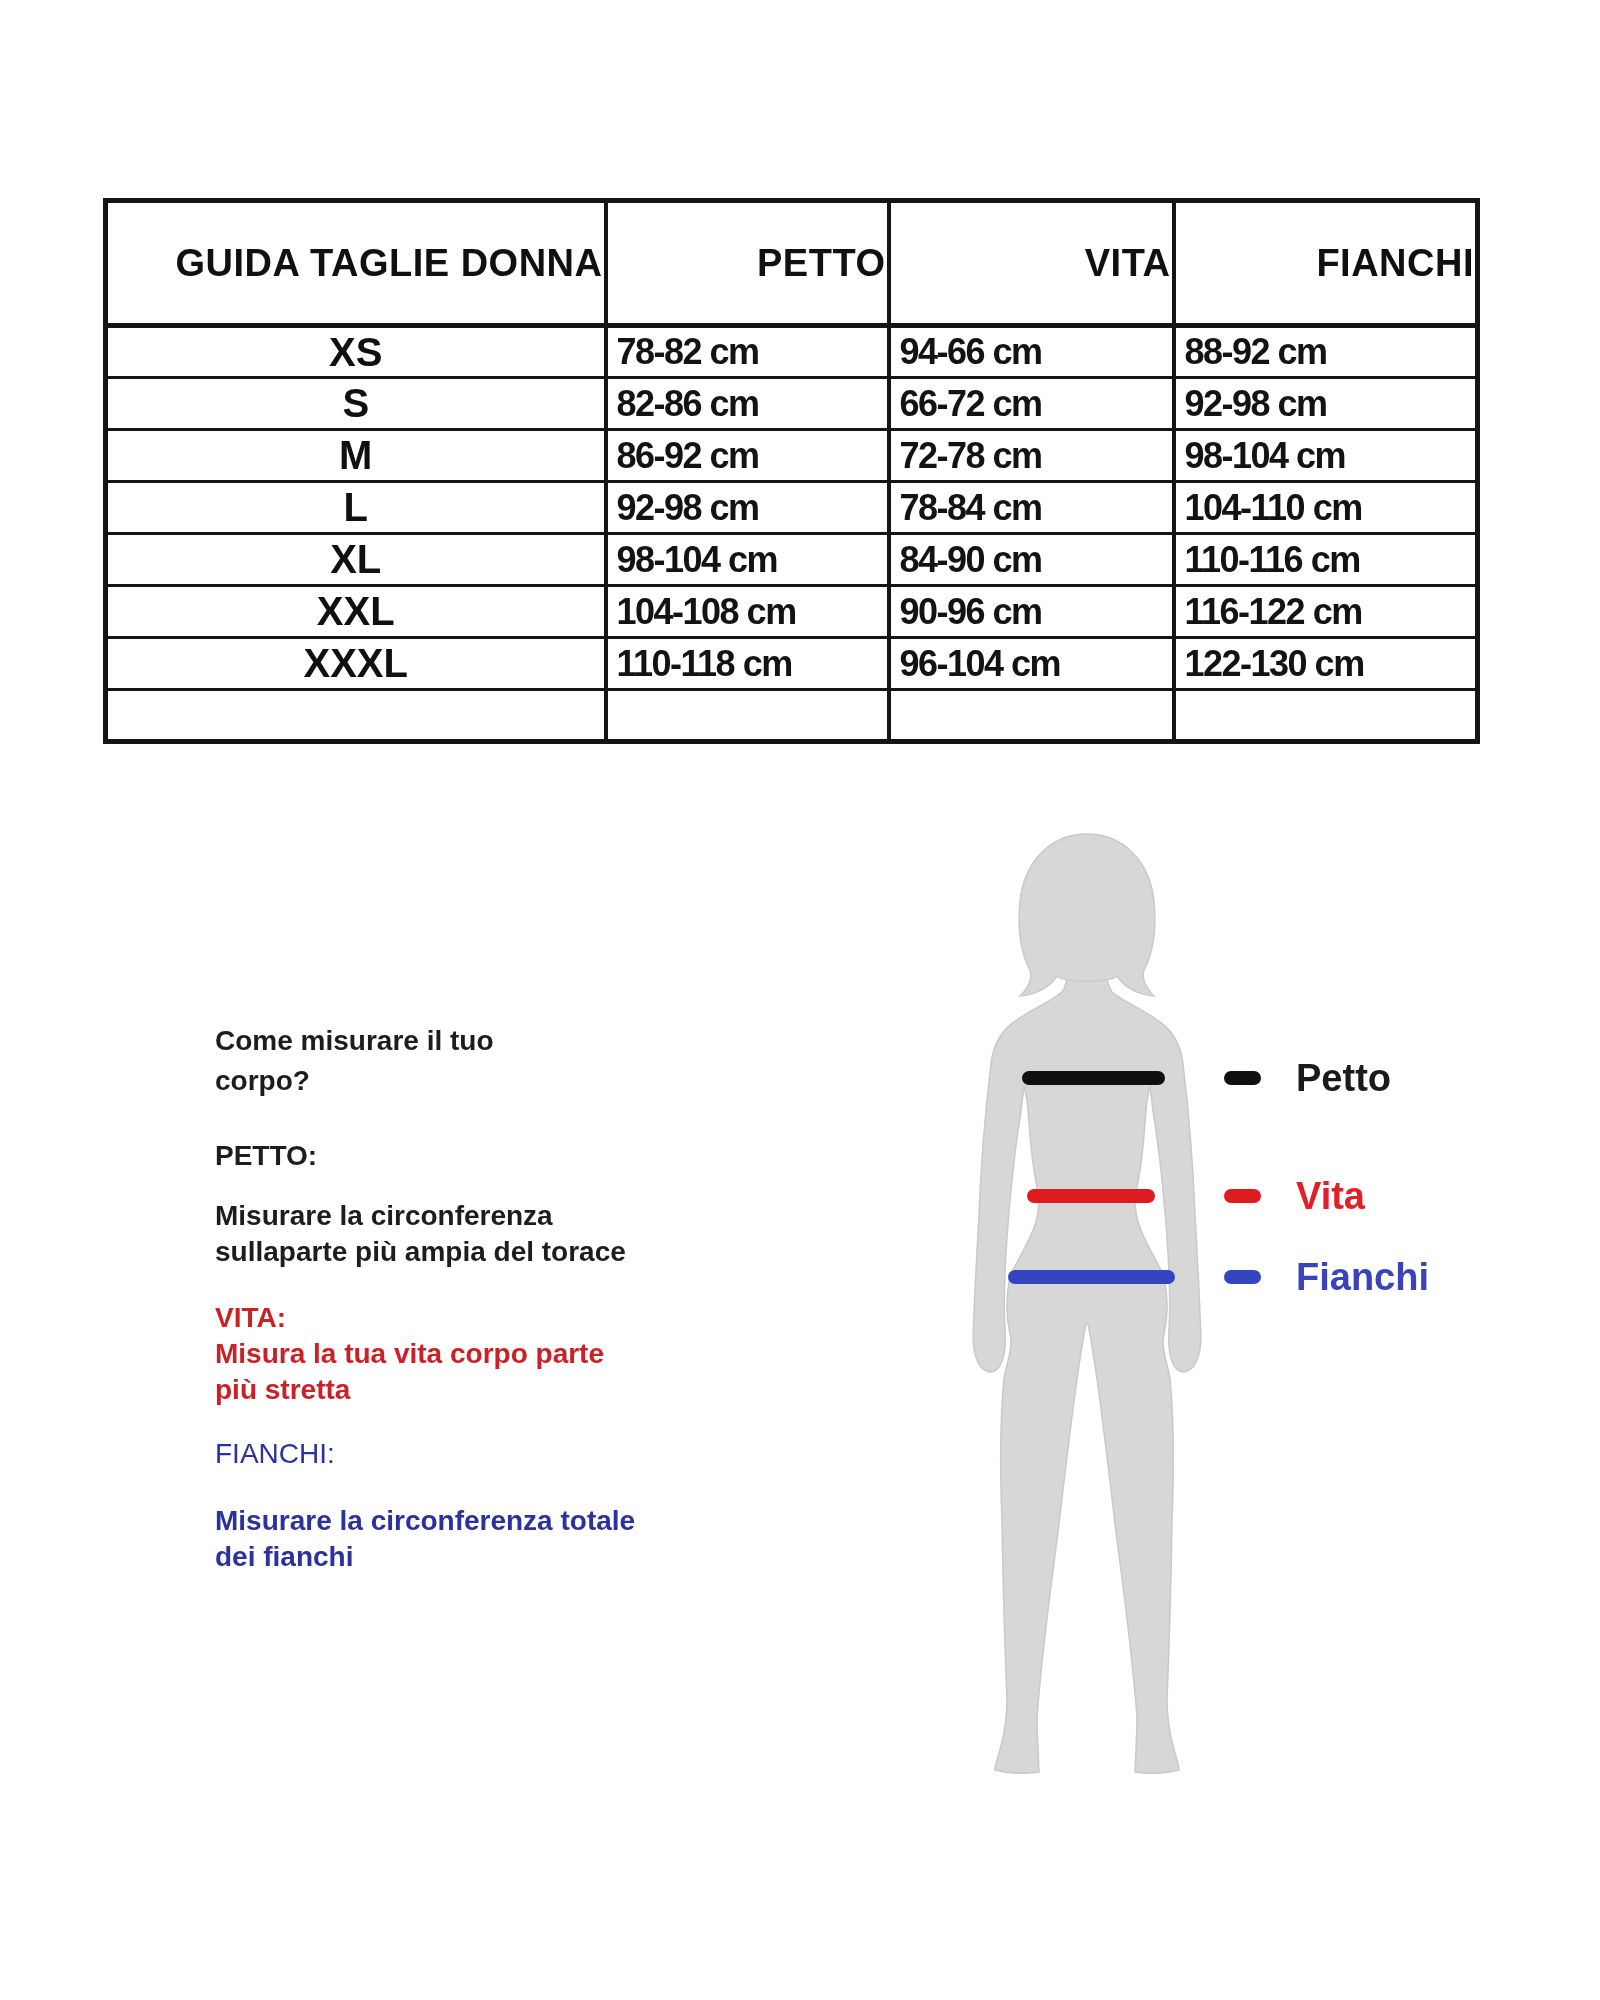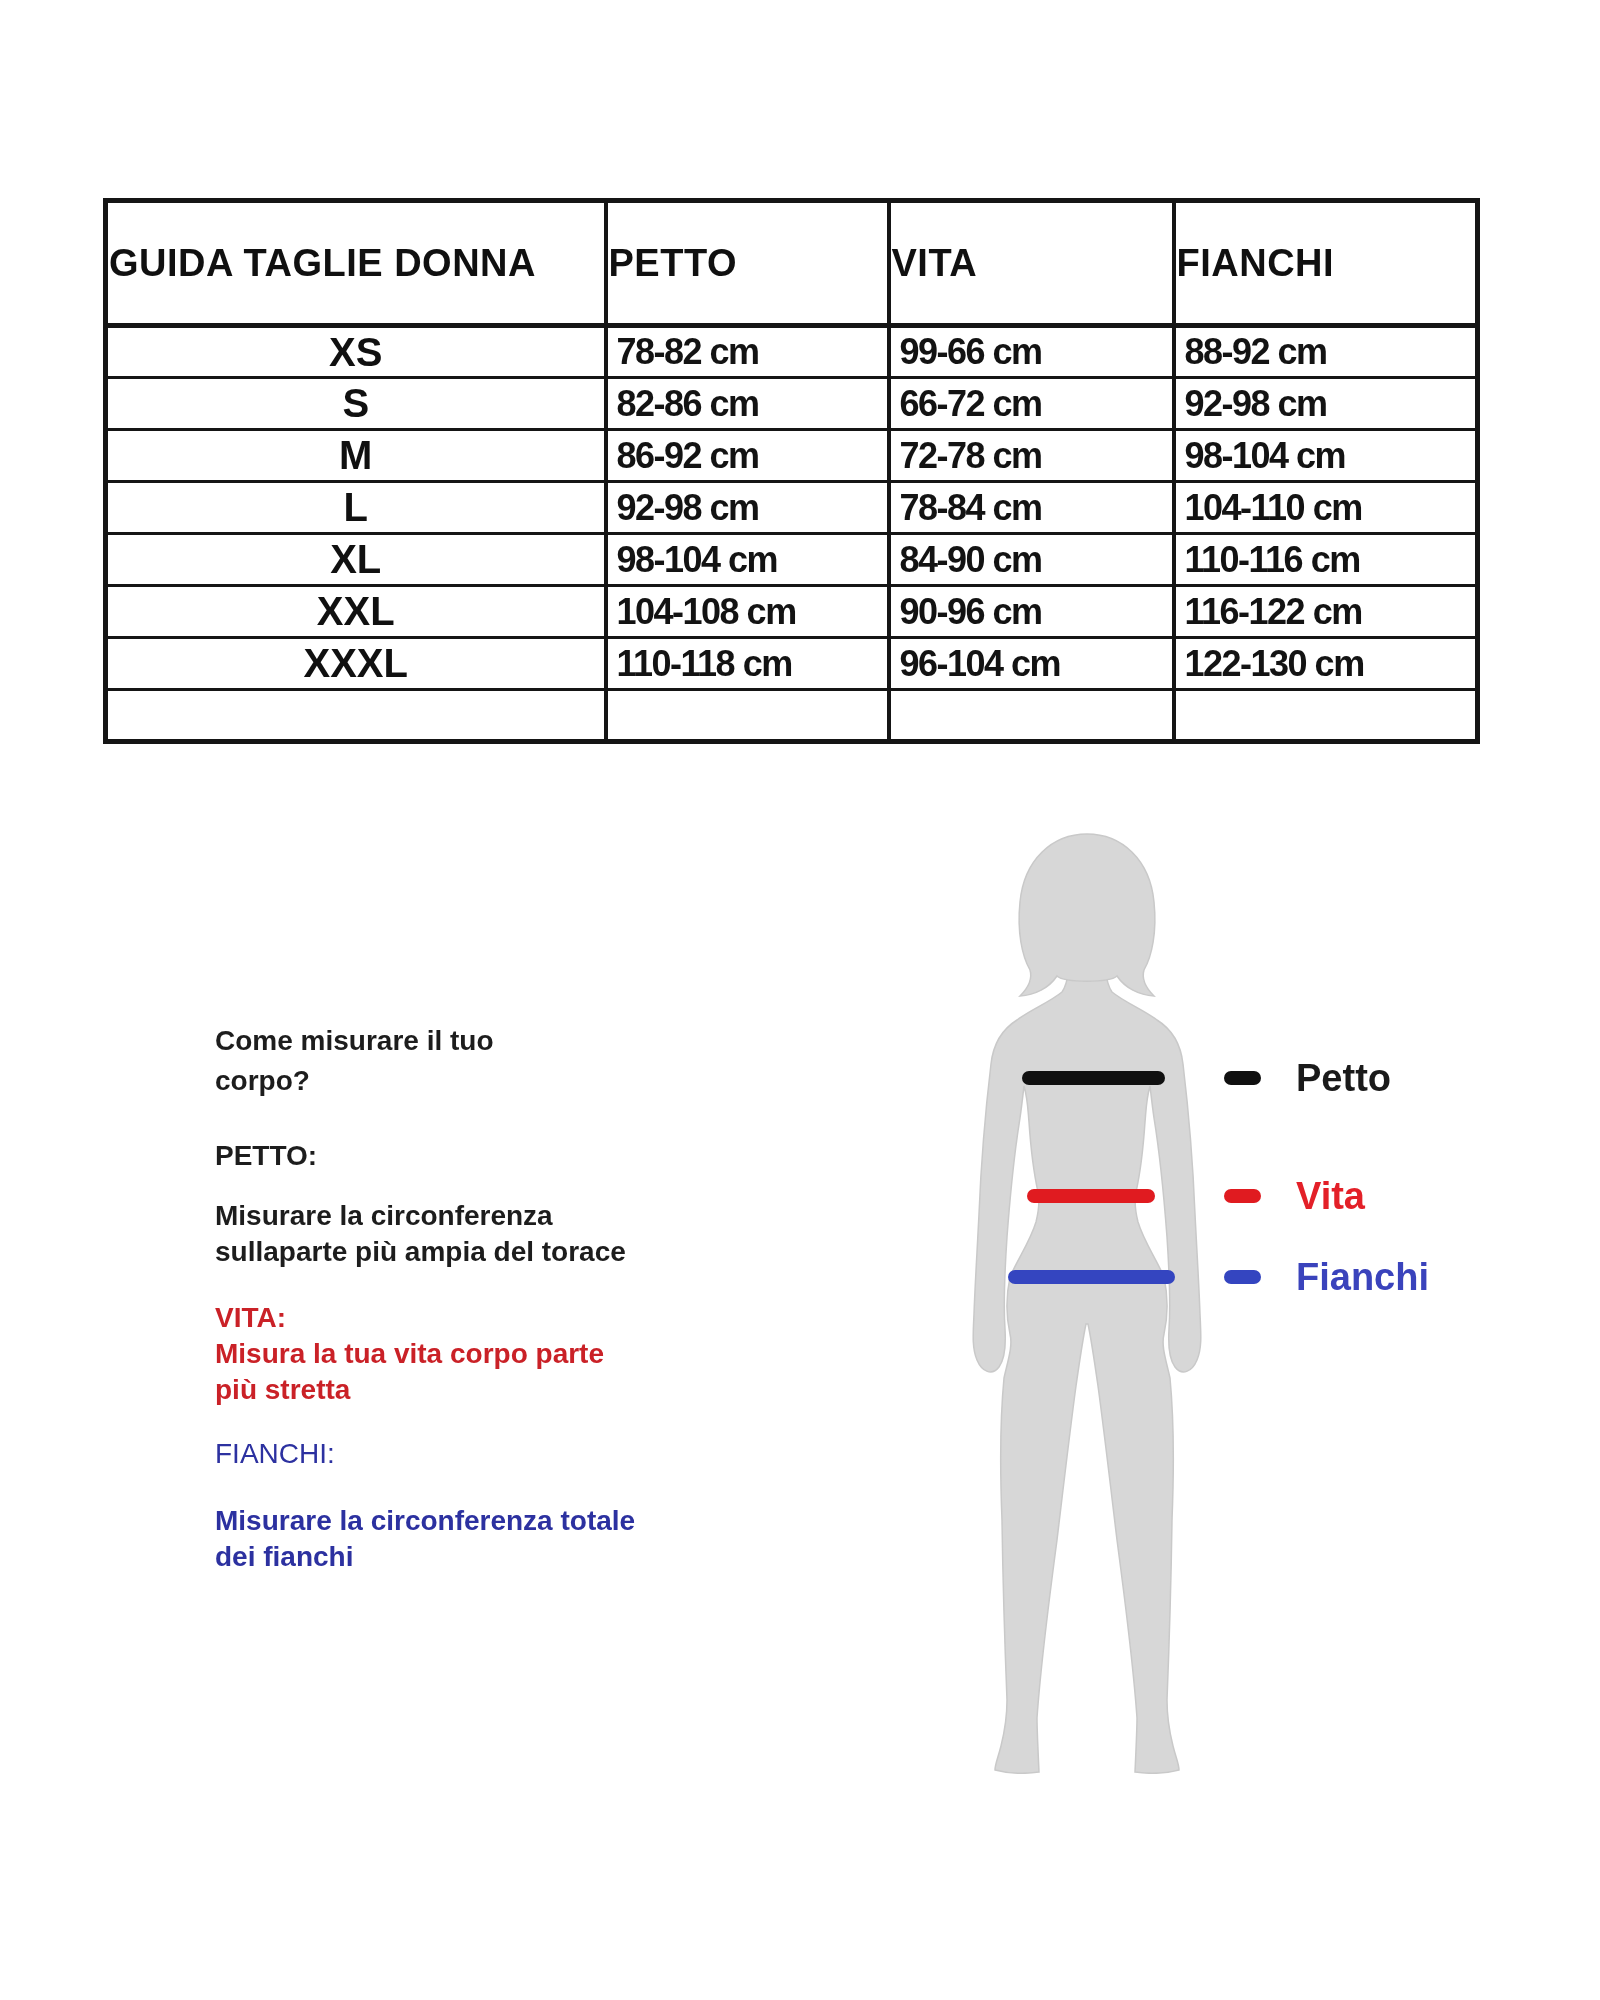--- a/index.html
+++ b/index.html
@@ -6,21 +6,21 @@
   body { width:1600px; height:2000px; position:relative; font-family:"Liberation Sans",sans-serif; }
   .page { position:absolute; left:0; top:0; width:1600px; height:2000px; background:#ffffff; overflow:hidden; }
 
   
   .size-table { position:absolute; left:103px; top:198px; width:1372px; height:544px;
                 border-collapse:collapse; table-layout:fixed; background:#ffffff;
                 border:5px solid #151515; }
   .size-table th, .size-table td { border:3px solid #151515; border-left-width:4px; border-right-width:4px;
                 background:#ffffff; overflow:hidden; }
   .size-table thead th { border-bottom-width:5px; font-weight:bold; font-size:38px; color:#101010;
-                text-align:left; vertical-align:middle; letter-spacing:0.5px; }
+                text-align:right; vertical-align:middle; letter-spacing:0.5px; }
   .size-table thead tr { height:125px; }
   .size-table tbody tr { height:52px; }
   .cell-size { font-weight:bold; font-size:40px; color:#101010; text-align:center; vertical-align:middle; }
   .cell-val  { font-weight:bold; font-size:36px; color:#131313; text-align:left; vertical-align:middle;
                padding-left:9px; letter-spacing:-1.5px; }
 
   
   .instructions { position:absolute; left:215px; top:1021px; width:540px; font-size:28px; color:#1d1d1d; }
   .instr-heading { font-weight:bold; line-height:40px; color:#1d1d1d; }
   .instr-section .instr-label { line-height:36px; }
@@ -66,21 +66,21 @@
         <th>GUIDA TAGLIE DONNA</th>
         <th>PETTO</th>
         <th>VITA</th>
         <th>FIANCHI</th>
       </tr>
     </thead>
     <tbody id="tbody">
         <tr>
           <td class="cell-size">XS</td>
           <td class="cell-val">78-82 cm</td>
-          <td class="cell-val">99-66 cm</td>
+          <td class="cell-val">94-66 cm</td>
           <td class="cell-val">88-92 cm</td>
         </tr>
         <tr>
           <td class="cell-size">S</td>
           <td class="cell-val">82-86 cm</td>
           <td class="cell-val">66-72 cm</td>
           <td class="cell-val">92-98 cm</td>
         </tr>
         <tr>
           <td class="cell-size">M</td>

